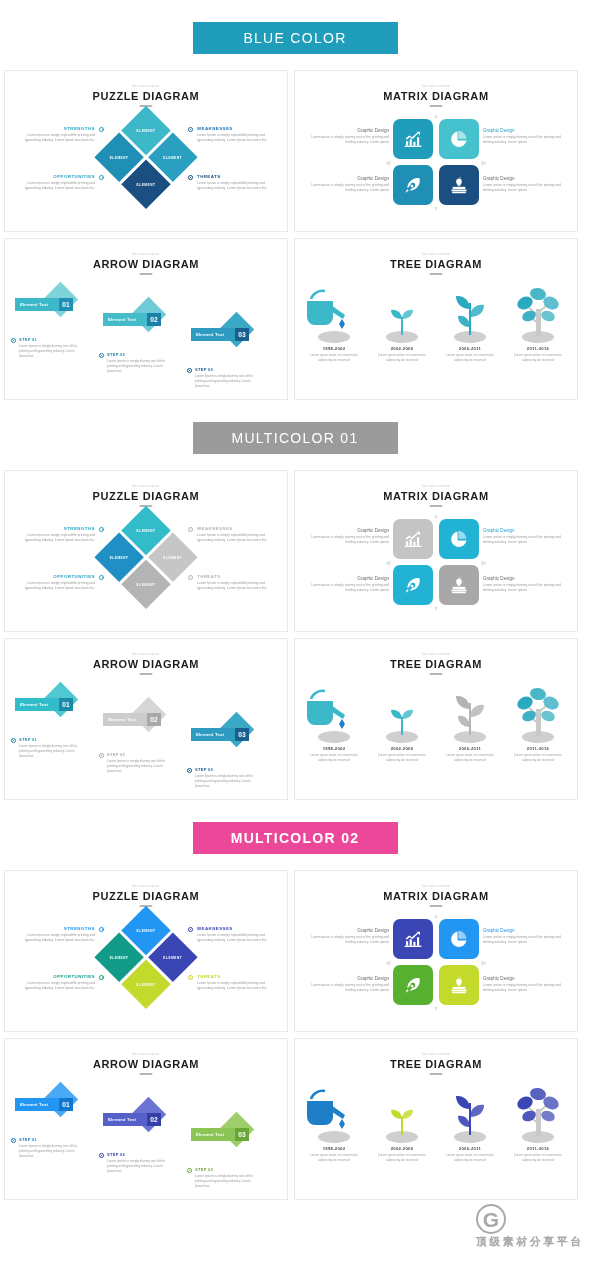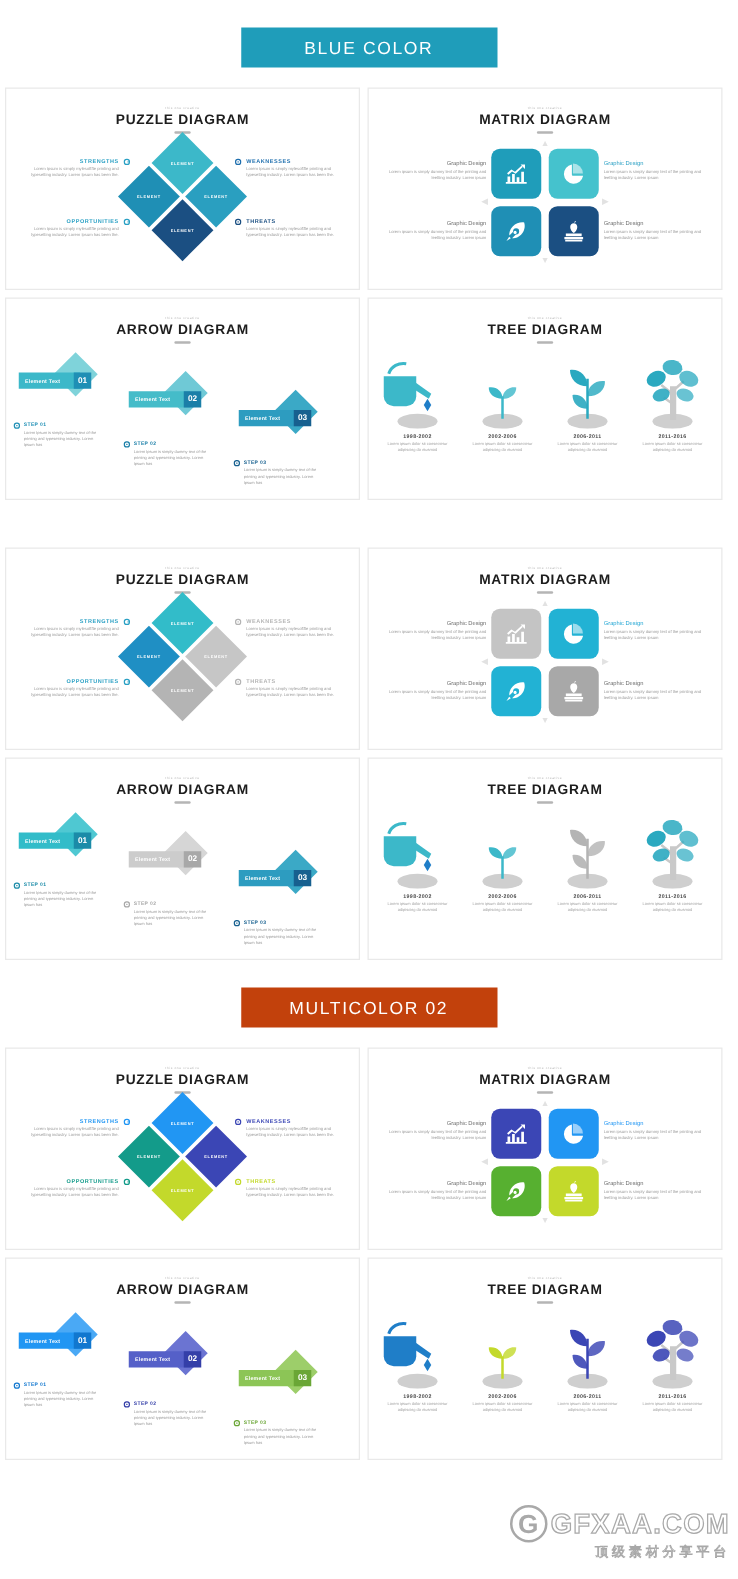--- a/index.html
+++ b/index.html
@@ -334,20 +334,23 @@
                 </div>
                 <div class="yr">2011-2016</div>
                 <div class="cap">Lorem ipsum dolor sit consectetur adipiscing do eiusmod</div>
               </div>
             </div>
           </div>
         </div>
         <div class="sp22"></div>
       </div>
       <div>
+        <div class="banner-wrap">
+          <div class="banner gray" style="background:#9b9b9b;">MULTICOLOR 01</div>
+        </div>
         <div class="sp16"></div>
         <div class="grid">
           <div class="slide">
             <div class="s-eyebrow">this one creative</div>
             <div class="s-title">PUZZLE DIAGRAM</div>
             <div class="s-rule"></div>
             <div class="puzzle">
               <div class="pz tl" style="background:#32bcc9;">
                 <span>ELEMENT</span>
               </div>
@@ -538,21 +541,21 @@
                 <div class="yr">2011-2016</div>
                 <div class="cap">Lorem ipsum dolor sit consectetur adipiscing do eiusmod</div>
               </div>
             </div>
           </div>
         </div>
         <div class="sp22"></div>
       </div>
       <div>
         <div class="banner-wrap">
-          <div class="banner gray" style="background:#c2410c;">MULTICOLOR 02</div>
+          <div class="banner gray" style="background:#ec4899;font-weight:bold;">MULTICOLOR 02</div>
         </div>
         <div class="sp16"></div>
         <div class="grid">
           <div class="slide">
             <div class="s-eyebrow">this one creative</div>
             <div class="s-title">PUZZLE DIAGRAM</div>
             <div class="s-rule"></div>
             <div class="puzzle">
               <div class="pz tl" style="background:#2196f3;">
                 <span>ELEMENT</span>
@@ -748,16 +751,15 @@
           </div>
         </div>
         <div class="sp22"></div>
       </div>
     </div>
 </div>
 
 <div class="wm">
   <div class="wtop">
     <div class="gcirc">G</div>
-    <div class="wtxt">GFXAA.COM</div>
   </div>
   <div class="wsub">顶级素材分享平台</div>
 </div>
 
 </body></html>

